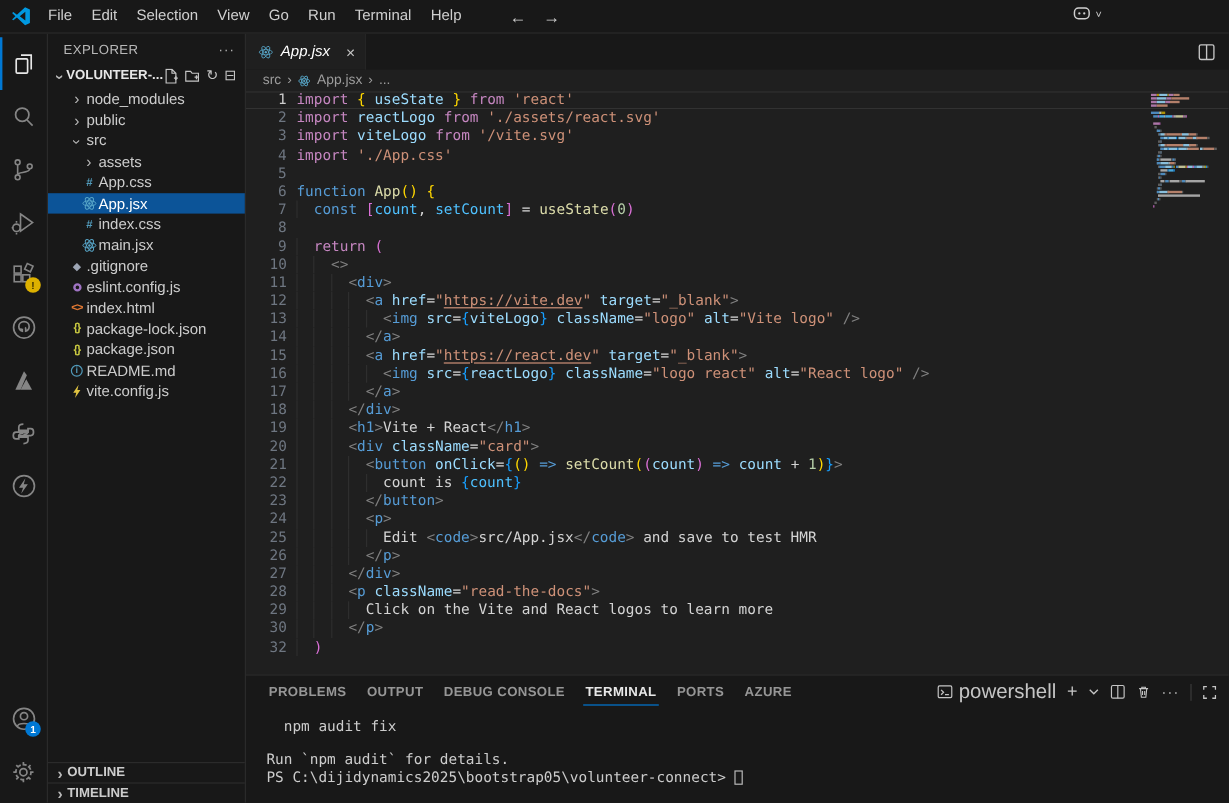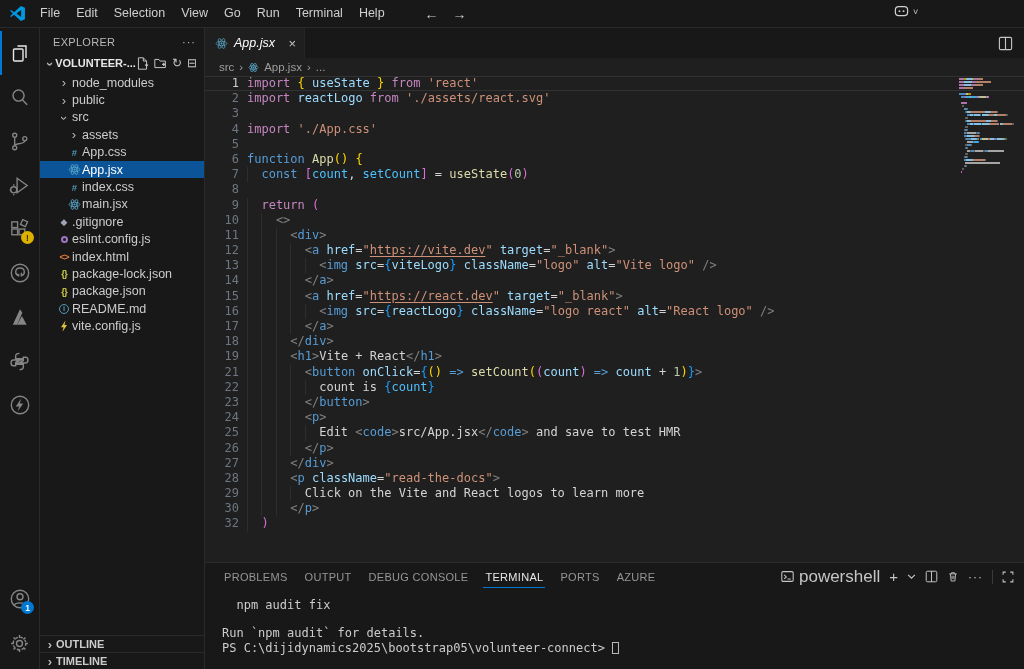--- a/index.html
+++ b/index.html
@@ -84,21 +84,21 @@
   .t-lnk{color:#CE9178; text-decoration:underline; text-underline-offset:2px;}
   .minimap { position:absolute; top:2px; right:5px; width:60px; overflow:hidden; }
   .mm-row { height:2.1px; margin-bottom:0.9px; display:flex; opacity:.85; }
   .mm-seg { height:100%; flex:0 0 auto; }
 
   
   .panel { height:107px; border-top:1px solid #2b2b2b; background:#181818;
     display:flex; flex-direction:column; }
   .panel-header { height:27px; display:flex; align-items:center; padding:0 10px 0 17px; }
   .ptab { font-size:11px; letter-spacing:.3px; color:#969696; margin-right:13px;
-    padding:5px 2px 4px; border-bottom:1.5px solid transparent; }
+    padding:5px 2px 4px; border-bottom:1.5px solid transparent;font-weight:bold; }
   .ptab.active { color:#e7e7e7; border-bottom-color:#0078d4; }
   .pright { margin-left:auto; display:flex; align-items:center; gap:9px; color:#c5c5c5; font-size:12px; }
   .pdiv { width:1px; height:14px; background:#3a3a3a; }
   .terminal { flex:1; padding:8px 0 0 17px; font-family:"DejaVu Sans Mono","Liberation Mono",monospace;
     font-size:12px; line-height:14.2px; color:#cccccc; white-space:pre; }
   .tcursor { display:inline-block; width:7px; height:12px; border:1px solid #b8b8b8;
     vertical-align:-2px; }
   svg { display:block; }
 </style>
 </head>
@@ -382,37 +382,38 @@
           <ellipse cx="12" cy="12" rx="10" ry="4" transform="rotate(120 12 12)"></ellipse>
         </svg>
       <span>App.jsx</span>
       <span>›</span>
       <span>...</span>
     </div>
     <div class="code-wrap">
       <div id="code-lines">
           <div class="code-line cur"><span class="lnum">1</span><span class="ltext"><span class="t-kw">import </span><span class="t-b1">{ </span><span class="t-var">useState </span><span class="t-b1">} </span><span class="t-kw">from </span><span class="t-str">'react'</span></span></div>
           <div class="code-line"><span class="lnum">2</span><span class="ltext"><span class="t-kw">import </span><span class="t-var">reactLogo </span><span class="t-kw">from </span><span class="t-str">'./assets/react.svg'</span></span></div>
-          <div class="code-line"><span class="lnum">3</span></div>
+          <div class="code-line"><span class="lnum">3</span><span class="ltext"><span class="t-kw">import </span><span class="t-var">viteLogo </span><span class="t-kw">from </span><span class="t-str">'/vite.svg'</span></span></div>
           <div class="code-line"><span class="lnum">4</span><span class="ltext"><span class="t-kw">import </span><span class="t-str">'./App.css'</span></span></div>
           <div class="code-line"><span class="lnum">5</span><span class="ltext"></span></div>
           <div class="code-line"><span class="lnum">6</span><span class="ltext"><span class="t-decl">function </span><span class="t-fn">App</span><span class="t-b1">()</span><span class="t-b1"> {</span></span></div>
           <div class="code-line"><span class="lnum">7</span><span class="ltext"><span class="ig"></span><span class="t-decl">const </span><span class="t-b2">[</span><span class="t-cvar">count</span><span class="t-txt">, </span><span class="t-cvar">setCount</span><span class="t-b2">]</span><span class="t-op"> = </span><span class="t-fn">useState</span><span class="t-b2">(</span><span class="t-num">0</span><span class="t-b2">)</span></span></div>
           <div class="code-line"><span class="lnum">8</span><span class="ltext"></span></div>
           <div class="code-line"><span class="lnum">9</span><span class="ltext"><span class="ig"></span><span class="t-kw">return </span><span class="t-b2">(</span></span></div>
           <div class="code-line"><span class="lnum">10</span><span class="ltext"><span class="ig"></span><span class="ig"></span><span class="t-pun">&lt;&gt;</span></span></div>
           <div class="code-line"><span class="lnum">11</span><span class="ltext"><span class="ig"></span><span class="ig"></span><span class="ig"></span><span class="t-pun">&lt;</span><span class="t-decl">div</span><span class="t-pun">&gt;</span></span></div>
           <div class="code-line"><span class="lnum">12</span><span class="ltext"><span class="ig"></span><span class="ig"></span><span class="ig"></span><span class="ig"></span><span class="t-pun">&lt;</span><span class="t-decl">a </span><span class="t-var">href</span><span class="t-op">=</span><span class="t-str">"</span><span class="t-lnk">https://vite.dev</span><span class="t-str">"</span><span class="t-txt"> </span><span class="t-var">target</span><span class="t-op">=</span><span class="t-str">"_blank"</span><span class="t-pun">&gt;</span></span></div>
           <div class="code-line"><span class="lnum">13</span><span class="ltext"><span class="ig"></span><span class="ig"></span><span class="ig"></span><span class="ig"></span><span class="ig"></span><span class="t-pun">&lt;</span><span class="t-decl">img </span><span class="t-var">src</span><span class="t-op">=</span><span class="t-b3">{</span><span class="t-var">viteLogo</span><span class="t-b3">}</span><span class="t-txt"> </span><span class="t-var">className</span><span class="t-op">=</span><span class="t-str">"logo"</span><span class="t-txt"> </span><span class="t-var">alt</span><span class="t-op">=</span><span class="t-str">"Vite logo"</span><span class="t-txt"> </span><span class="t-pun">/&gt;</span></span></div>
           <div class="code-line"><span class="lnum">14</span><span class="ltext"><span class="ig"></span><span class="ig"></span><span class="ig"></span><span class="ig"></span><span class="t-pun">&lt;/</span><span class="t-decl">a</span><span class="t-pun">&gt;</span></span></div>
           <div class="code-line"><span class="lnum">15</span><span class="ltext"><span class="ig"></span><span class="ig"></span><span class="ig"></span><span class="ig"></span><span class="t-pun">&lt;</span><span class="t-decl">a </span><span class="t-var">href</span><span class="t-op">=</span><span class="t-str">"</span><span class="t-lnk">https://react.dev</span><span class="t-str">"</span><span class="t-txt"> </span><span class="t-var">target</span><span class="t-op">=</span><span class="t-str">"_blank"</span><span class="t-pun">&gt;</span></span></div>
           <div class="code-line"><span class="lnum">16</span><span class="ltext"><span class="ig"></span><span class="ig"></span><span class="ig"></span><span class="ig"></span><span class="ig"></span><span class="t-pun">&lt;</span><span class="t-decl">img </span><span class="t-var">src</span><span class="t-op">=</span><span class="t-b3">{</span><span class="t-var">reactLogo</span><span class="t-b3">}</span><span class="t-txt"> </span><span class="t-var">className</span><span class="t-op">=</span><span class="t-str">"logo react"</span><span class="t-txt"> </span><span class="t-var">alt</span><span class="t-op">=</span><span class="t-str">"React logo"</span><span class="t-txt"> </span><span class="t-pun">/&gt;</span></span></div>
           <div class="code-line"><span class="lnum">17</span><span class="ltext"><span class="ig"></span><span class="ig"></span><span class="ig"></span><span class="ig"></span><span class="t-pun">&lt;/</span><span class="t-decl">a</span><span class="t-pun">&gt;</span></span></div>
           <div class="code-line"><span class="lnum">18</span><span class="ltext"><span class="ig"></span><span class="ig"></span><span class="ig"></span><span class="t-pun">&lt;/</span><span class="t-decl">div</span><span class="t-pun">&gt;</span></span></div>
           <div class="code-line"><span class="lnum">19</span><span class="ltext"><span class="ig"></span><span class="ig"></span><span class="ig"></span><span class="t-pun">&lt;</span><span class="t-decl">h1</span><span class="t-pun">&gt;</span><span class="t-txt">Vite + React</span><span class="t-pun">&lt;/</span><span class="t-decl">h1</span><span class="t-pun">&gt;</span></span></div>
+          <div class="code-line"><span class="lnum">20</span><span class="ltext"><span class="ig"></span><span class="ig"></span><span class="ig"></span><span class="t-pun">&lt;</span><span class="t-decl">div </span><span class="t-var">className</span><span class="t-op">=</span><span class="t-str">"card"</span><span class="t-pun">&gt;</span></span></div>
           <div class="code-line"><span class="lnum">21</span><span class="ltext"><span class="ig"></span><span class="ig"></span><span class="ig"></span><span class="ig"></span><span class="t-pun">&lt;</span><span class="t-decl">button </span><span class="t-var">onClick</span><span class="t-op">=</span><span class="t-b3">{</span><span class="t-b1">()</span><span class="t-txt"> </span><span class="t-decl">=&gt;</span><span class="t-txt"> </span><span class="t-fn">setCount</span><span class="t-b1">(</span><span class="t-b2">(</span><span class="t-var">count</span><span class="t-b2">)</span><span class="t-txt"> </span><span class="t-decl">=&gt;</span><span class="t-var"> count </span><span class="t-op">+ </span><span class="t-num">1</span><span class="t-b1">)</span><span class="t-b3">}</span><span class="t-pun">&gt;</span></span></div>
           <div class="code-line"><span class="lnum">22</span><span class="ltext"><span class="ig"></span><span class="ig"></span><span class="ig"></span><span class="ig"></span><span class="ig"></span><span class="t-txt">count is </span><span class="t-b3">{</span><span class="t-cvar">count</span><span class="t-b3">}</span></span></div>
           <div class="code-line"><span class="lnum">23</span><span class="ltext"><span class="ig"></span><span class="ig"></span><span class="ig"></span><span class="ig"></span><span class="t-pun">&lt;/</span><span class="t-decl">button</span><span class="t-pun">&gt;</span></span></div>
           <div class="code-line"><span class="lnum">24</span><span class="ltext"><span class="ig"></span><span class="ig"></span><span class="ig"></span><span class="ig"></span><span class="t-pun">&lt;</span><span class="t-decl">p</span><span class="t-pun">&gt;</span></span></div>
           <div class="code-line"><span class="lnum">25</span><span class="ltext"><span class="ig"></span><span class="ig"></span><span class="ig"></span><span class="ig"></span><span class="ig"></span><span class="t-txt">Edit </span><span class="t-pun">&lt;</span><span class="t-decl">code</span><span class="t-pun">&gt;</span><span class="t-txt">src/App.jsx</span><span class="t-pun">&lt;/</span><span class="t-decl">code</span><span class="t-pun">&gt;</span><span class="t-txt"> and save to test HMR</span></span></div>
           <div class="code-line"><span class="lnum">26</span><span class="ltext"><span class="ig"></span><span class="ig"></span><span class="ig"></span><span class="ig"></span><span class="t-pun">&lt;/</span><span class="t-decl">p</span><span class="t-pun">&gt;</span></span></div>
           <div class="code-line"><span class="lnum">27</span><span class="ltext"><span class="ig"></span><span class="ig"></span><span class="ig"></span><span class="t-pun">&lt;/</span><span class="t-decl">div</span><span class="t-pun">&gt;</span></span></div>
           <div class="code-line"><span class="lnum">28</span><span class="ltext"><span class="ig"></span><span class="ig"></span><span class="ig"></span><span class="t-pun">&lt;</span><span class="t-decl">p </span><span class="t-var">className</span><span class="t-op">=</span><span class="t-str">"read-the-docs"</span><span class="t-pun">&gt;</span></span></div>
           <div class="code-line"><span class="lnum">29</span><span class="ltext"><span class="ig"></span><span class="ig"></span><span class="ig"></span><span class="ig"></span><span class="t-txt">Click on the Vite and React logos to learn more</span></span></div>
           <div class="code-line"><span class="lnum">30</span><span class="ltext"><span class="ig"></span><span class="ig"></span><span class="ig"></span><span class="t-pun">&lt;/</span><span class="t-decl">p</span><span class="t-pun">&gt;</span></span></div>

